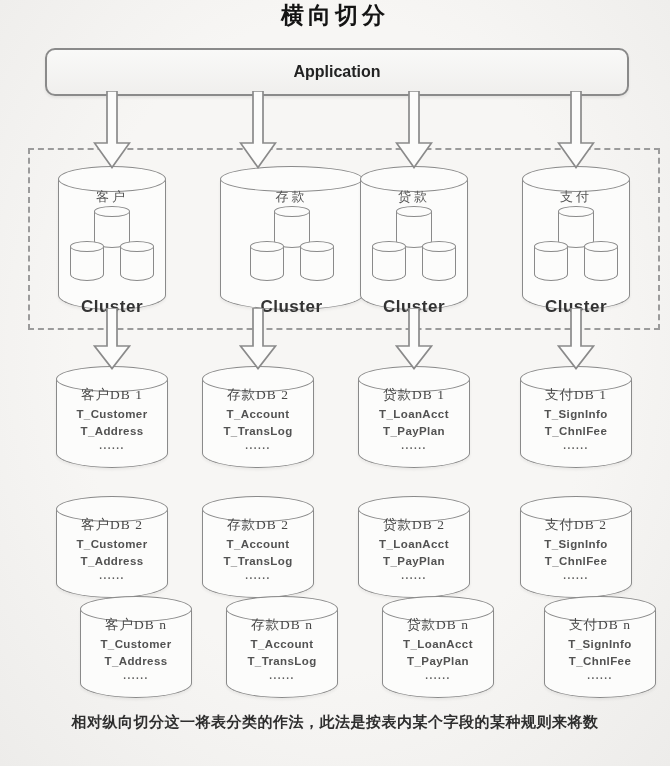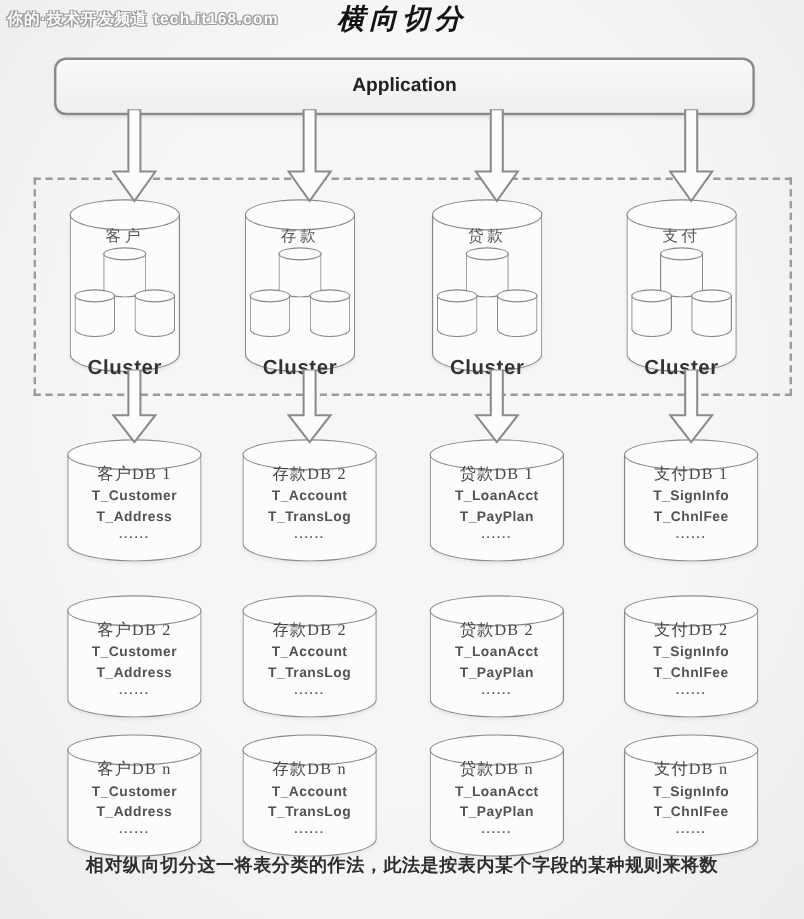--- a/index.html
+++ b/index.html
@@ -22,21 +22,21 @@
     text-shadow:1px 1px 0 #ffffff, -1px -1px 0 #938d83;
   }
   .wm-orange {
     font-size:30px; font-weight:800; letter-spacing:1px; color:#d8891e;
     text-shadow:1px 1px 0 rgba(110,65,0,0.45), -1px -1px 0 #f6d9a8;
   }
 
   
   .title {
     position:absolute; top:0; left:0; right:0; margin:0; text-align:center; z-index:5;
-    font-size:23px; font-weight:800; letter-spacing:4px; color:#141414;font-style:italic;
+    font-size:23px; font-weight:800; letter-spacing:4px; color:#141414;
   }
   .app-box {
     position:absolute; left:45px; top:48px; width:580px; height:44px; z-index:2;
     border:2px solid #8a8a8a; border-radius:10px;
     background:linear-gradient(#f9f9f8, #f0efed);
     box-shadow:0 2px 3px rgba(0,0,0,0.07);
     display:flex; align-items:center; justify-content:center;
     font-size:16px; font-weight:700; color:#222;
   }
 
@@ -60,64 +60,63 @@
   }
   .cyl-body {
     position:absolute; left:0; right:0; top:13px; bottom:0; z-index:1;
     border:1.7px solid #8a8a8a; border-top:none;
     border-radius:0 0 50% 50% / 0 0 15px 15px;
     background:#fcfcfb; box-sizing:border-box;
     box-shadow:0 2px 3px rgba(0,0,0,0.06);
   }
 
   
-  .cluster { top:166px; width:92px; height:144px; }
-  .cl0 { left:58px; } .cl1 { left:204px; } .cl2 { left:360px; } .cl3 { left:522px; }
+  .cluster { top:166px; width:108px; height:144px; }
+  .cl0 { left:58px; } .cl1 { left:220px;padding-left:35px; } .cl2 { left:360px; } .cl3 { left:522px; }
   .cl-content { position:absolute; left:0; right:0; top:0; bottom:0; z-index:3; text-align:center; }
   .cl-name { margin-top:22px; font-size:13px; color:#555; letter-spacing:3px; height:16px; }
   .mini { position:relative; display:inline-block; width:34px; height:40px; vertical-align:top; }
   .mini i { display:block; }
   .m-top {
     position:absolute; left:0; right:0; top:0; height:11px; z-index:2;
     border:1.5px solid #8a8a8a; border-radius:50%; background:#fcfcfb; box-sizing:border-box;
   }
   .m-body {
     position:absolute; left:0; right:0; top:5px; bottom:0; z-index:1;
     border:1.5px solid #8a8a8a; border-top:none;
     border-radius:0 0 50% 50% / 0 0 7px 7px; background:#fcfcfb; box-sizing:border-box;
   }
   .mini.solo { width:36px; height:42px; margin-top:2px; }
   .mini-row { margin-top:-7px; display:flex; justify-content:center; gap:16px; }
   .cl-label { margin-top:16px; font-size:17px; font-weight:700; color:#333; letter-spacing:0.5px; }
 
   
   .db { width:112px; height:102px; }
   .db0 { left:56px; } .db1 { left:202px; } .db2 { left:358px; } .db3 { left:520px; }
-  .r0 { top:366px; } .r1 { top:496px; } .r2 { top:612px; }
+  .r0 { top:366px; } .r1 { top:496px; } .r2 { top:596px;margin-left:24px; }
   .db-content { position:absolute; left:0; right:0; top:0; bottom:0; z-index:3; text-align:center; }
   .db-title {
     margin-top:20px; font-family:"Liberation Serif", serif;
     font-size:13.5px; color:#474747; letter-spacing:1px; height:17px;
   }
   .db-table { margin-top:5px; font-size:11.5px; font-weight:600; color:#525252; letter-spacing:0.4px; }
   .db-dots { margin-top:3px; font-size:10px; font-weight:700; color:#5e5e5e; letter-spacing:1.5px; }
 
   
   .caption {
     position:absolute; left:0; right:0; top:711px; z-index:3; text-align:center;
     font-family:"Liberation Serif", serif; font-size:15px; font-weight:600;
     color:#2e2e2e; line-height:22px; letter-spacing:0.5px;
   }
 </style>
 </head>
 <body>
 
 <div class="page">
 
-  <div class="wm-top">你的·技术开发频道 tech.it168.com</div>
   <h1 class="title">横向切分</h1>
 
   <div class="app-box">
     <span>Application</span>
   </div>
 
   <div class="arrow app-arrow ar0"><svg width="38" height="78" viewBox="0 0 38 78">
         <path d="M14 0 L24 0 L24 52 L36.5 52 L19 76.5 L1.5 52 L14 52 Z" fill="#fcfcfb" stroke="#8a8a8a" stroke-width="1.7"></path>
       </svg></div>
   <div class="arrow app-arrow ar1"><svg width="38" height="78" viewBox="0 0 38 78">

